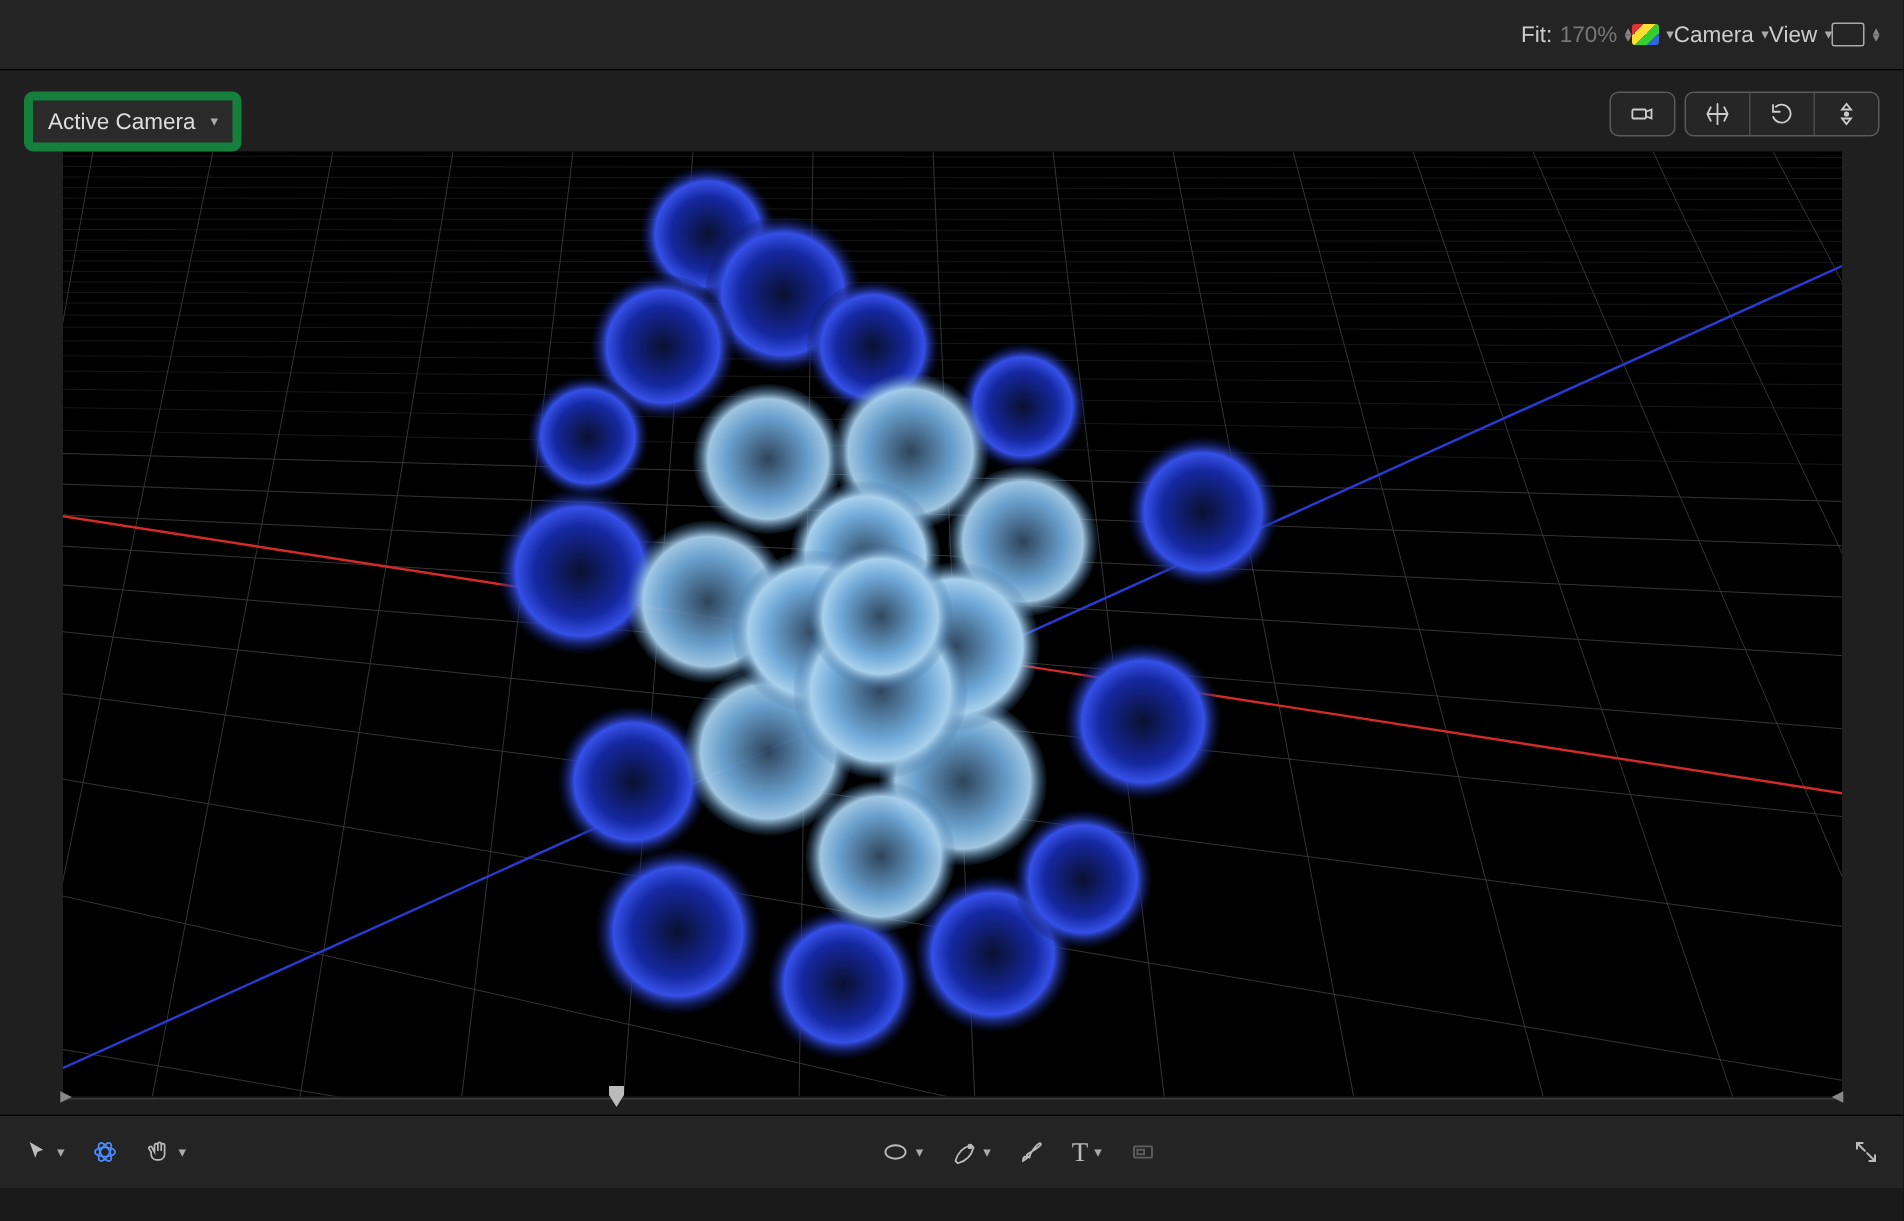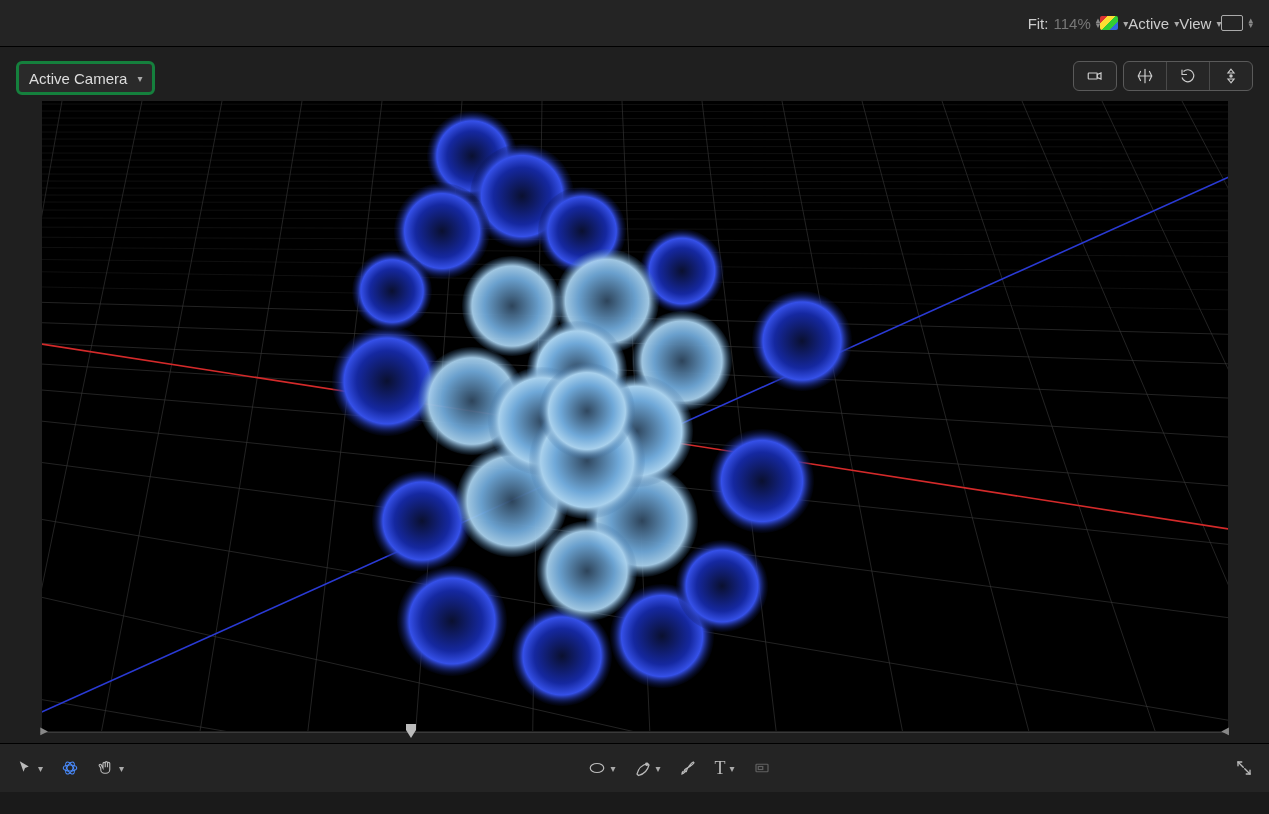--- a/index.html
+++ b/index.html
@@ -6,53 +6,53 @@
   .toolbar-top{height:46px;display:flex;align-items:center;justify-content:flex-end;padding:0 16px;background:#242424;border-bottom:1px solid #000}
   .tb-item{display:flex;align-items:center;gap:5px;cursor:pointer;font-size:15px;color:#ccc}
   .tb-item .dim{color:#777}
   .chev-ud{display:inline-flex;flex-direction:column;line-height:5px;font-size:9px;color:#888}
   .chev-d{font-size:10px;color:#aaa}
   .color-swatch{width:18px;height:14px;border-radius:2px;background:linear-gradient(135deg,#d33 0 25%,#fd3 25% 50%,#3c3 50% 75%,#36d 75% 100%)}
   .aspect-box{width:20px;height:14px;border:1.5px solid #aaa;border-radius:2px}
   .canvas-wrap{position:relative;height:696px;background:#1f1f1f}
   .viewport{position:absolute;left:42px;top:54px;width:1186px;height:630px;background:#000;overflow:hidden}
   .viewport svg{width:100%;height:100%;display:block}
-  .camera-menu{position:absolute;left:16px;top:14px;height:28px;padding:0 10px;display:flex;align-items:center;gap:10px;border:3px solid #15803d;border-radius:6px;background:#2a2a2a;color:#ddd;font-size:15px;cursor:pointer}
+  .camera-menu{position:absolute;left:16px;top:14px;height:28px;padding:0 10px;display:flex;align-items:center;gap:10px;border:6px solid #15803d;border-radius:6px;background:#2a2a2a;color:#ddd;font-size:15px;cursor:pointer}
   .view-tools{position:absolute;right:16px;top:14px;display:flex;gap:6px}
   .vt-group{display:flex;border:1px solid #5a5a5a;border-radius:6px;overflow:hidden;background:#262626}
   .vt-btn{width:42px;height:28px;display:flex;align-items:center;justify-content:center;color:#ccc;cursor:pointer}
   .vt-group .vt-btn+.vt-btn{border-left:1px solid #4a4a4a}
   .toolbar-bottom{height:48px;display:flex;align-items:center;padding:0 16px;gap:18px;background:#242424;border-top:1px solid #000}
   .tool{display:flex;align-items:center;gap:4px;color:#bbb;cursor:pointer}
   .tool.active{color:#4a8cff}
   .spacer{flex:1}
   .scrub{position:absolute;left:0;right:0;bottom:2px;height:18px}
   .scrub-line{position:absolute;top:9px;left:40px;right:40px;height:1px;background:#3a3a3a}
   .scrub-mark{position:absolute;top:2px;width:8px;height:14px;display:flex;flex-direction:column;align-items:center;color:#888;font-size:10px}
   .scrub-head{position:absolute;top:0;color:#bbb}
   svg.icon{width:18px;height:18px}
 </style>
 </head>
 <body>
 
 <div class="toolbar-top">
   <div class="tb-item">
     <span>Fit:</span>
-    <span class="dim">114%</span>
+    <span class="dim">170%</span>
     <span class="chev-ud">
         <span>▴</span>
         <span>▾</span>
       </span>
   </div>
   <div class="tb-item">
     <span class="color-swatch"></span>
     <span class="chev-d">▾</span>
   </div>
   <div class="tb-item">
-    <span>Active</span>
+    <span>Camera</span>
     <span class="chev-d">▾</span>
   </div>
   <div class="tb-item">
     <span>View</span>
     <span class="chev-d">▾</span>
   </div>
   <div class="tb-item">
     <span class="aspect-box"></span>
     <span class="chev-ud">
         <span>▴</span>

